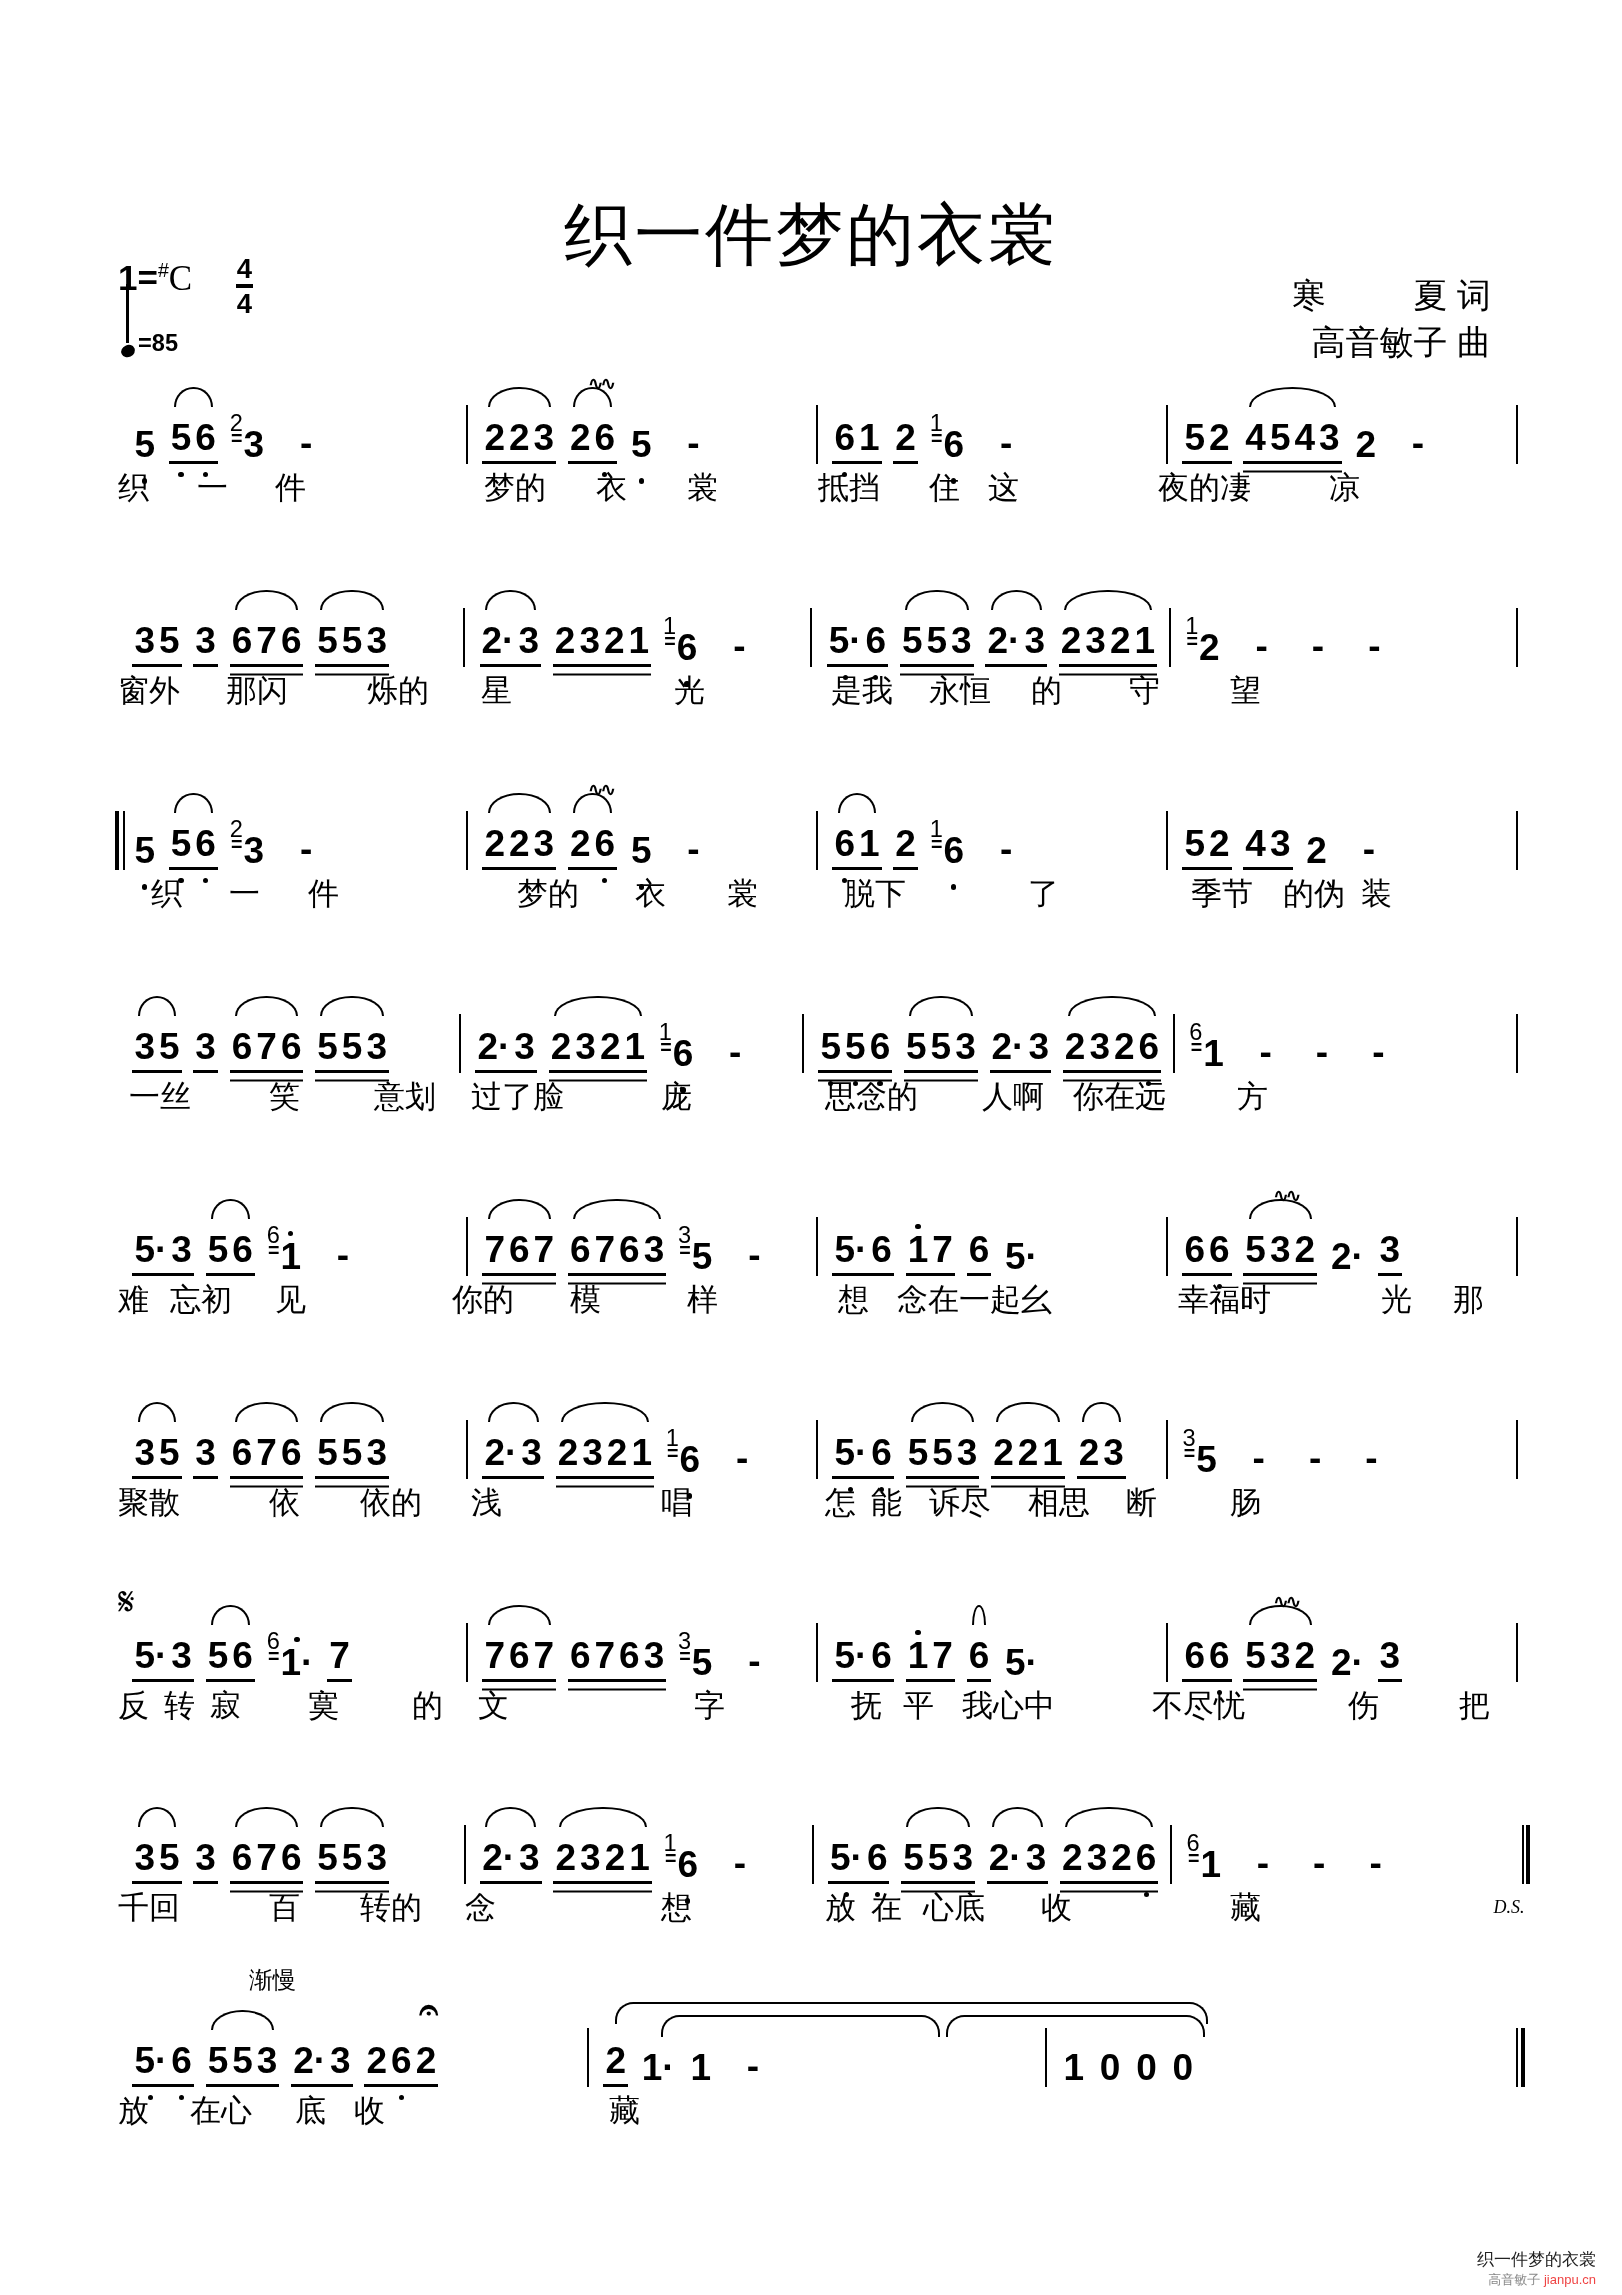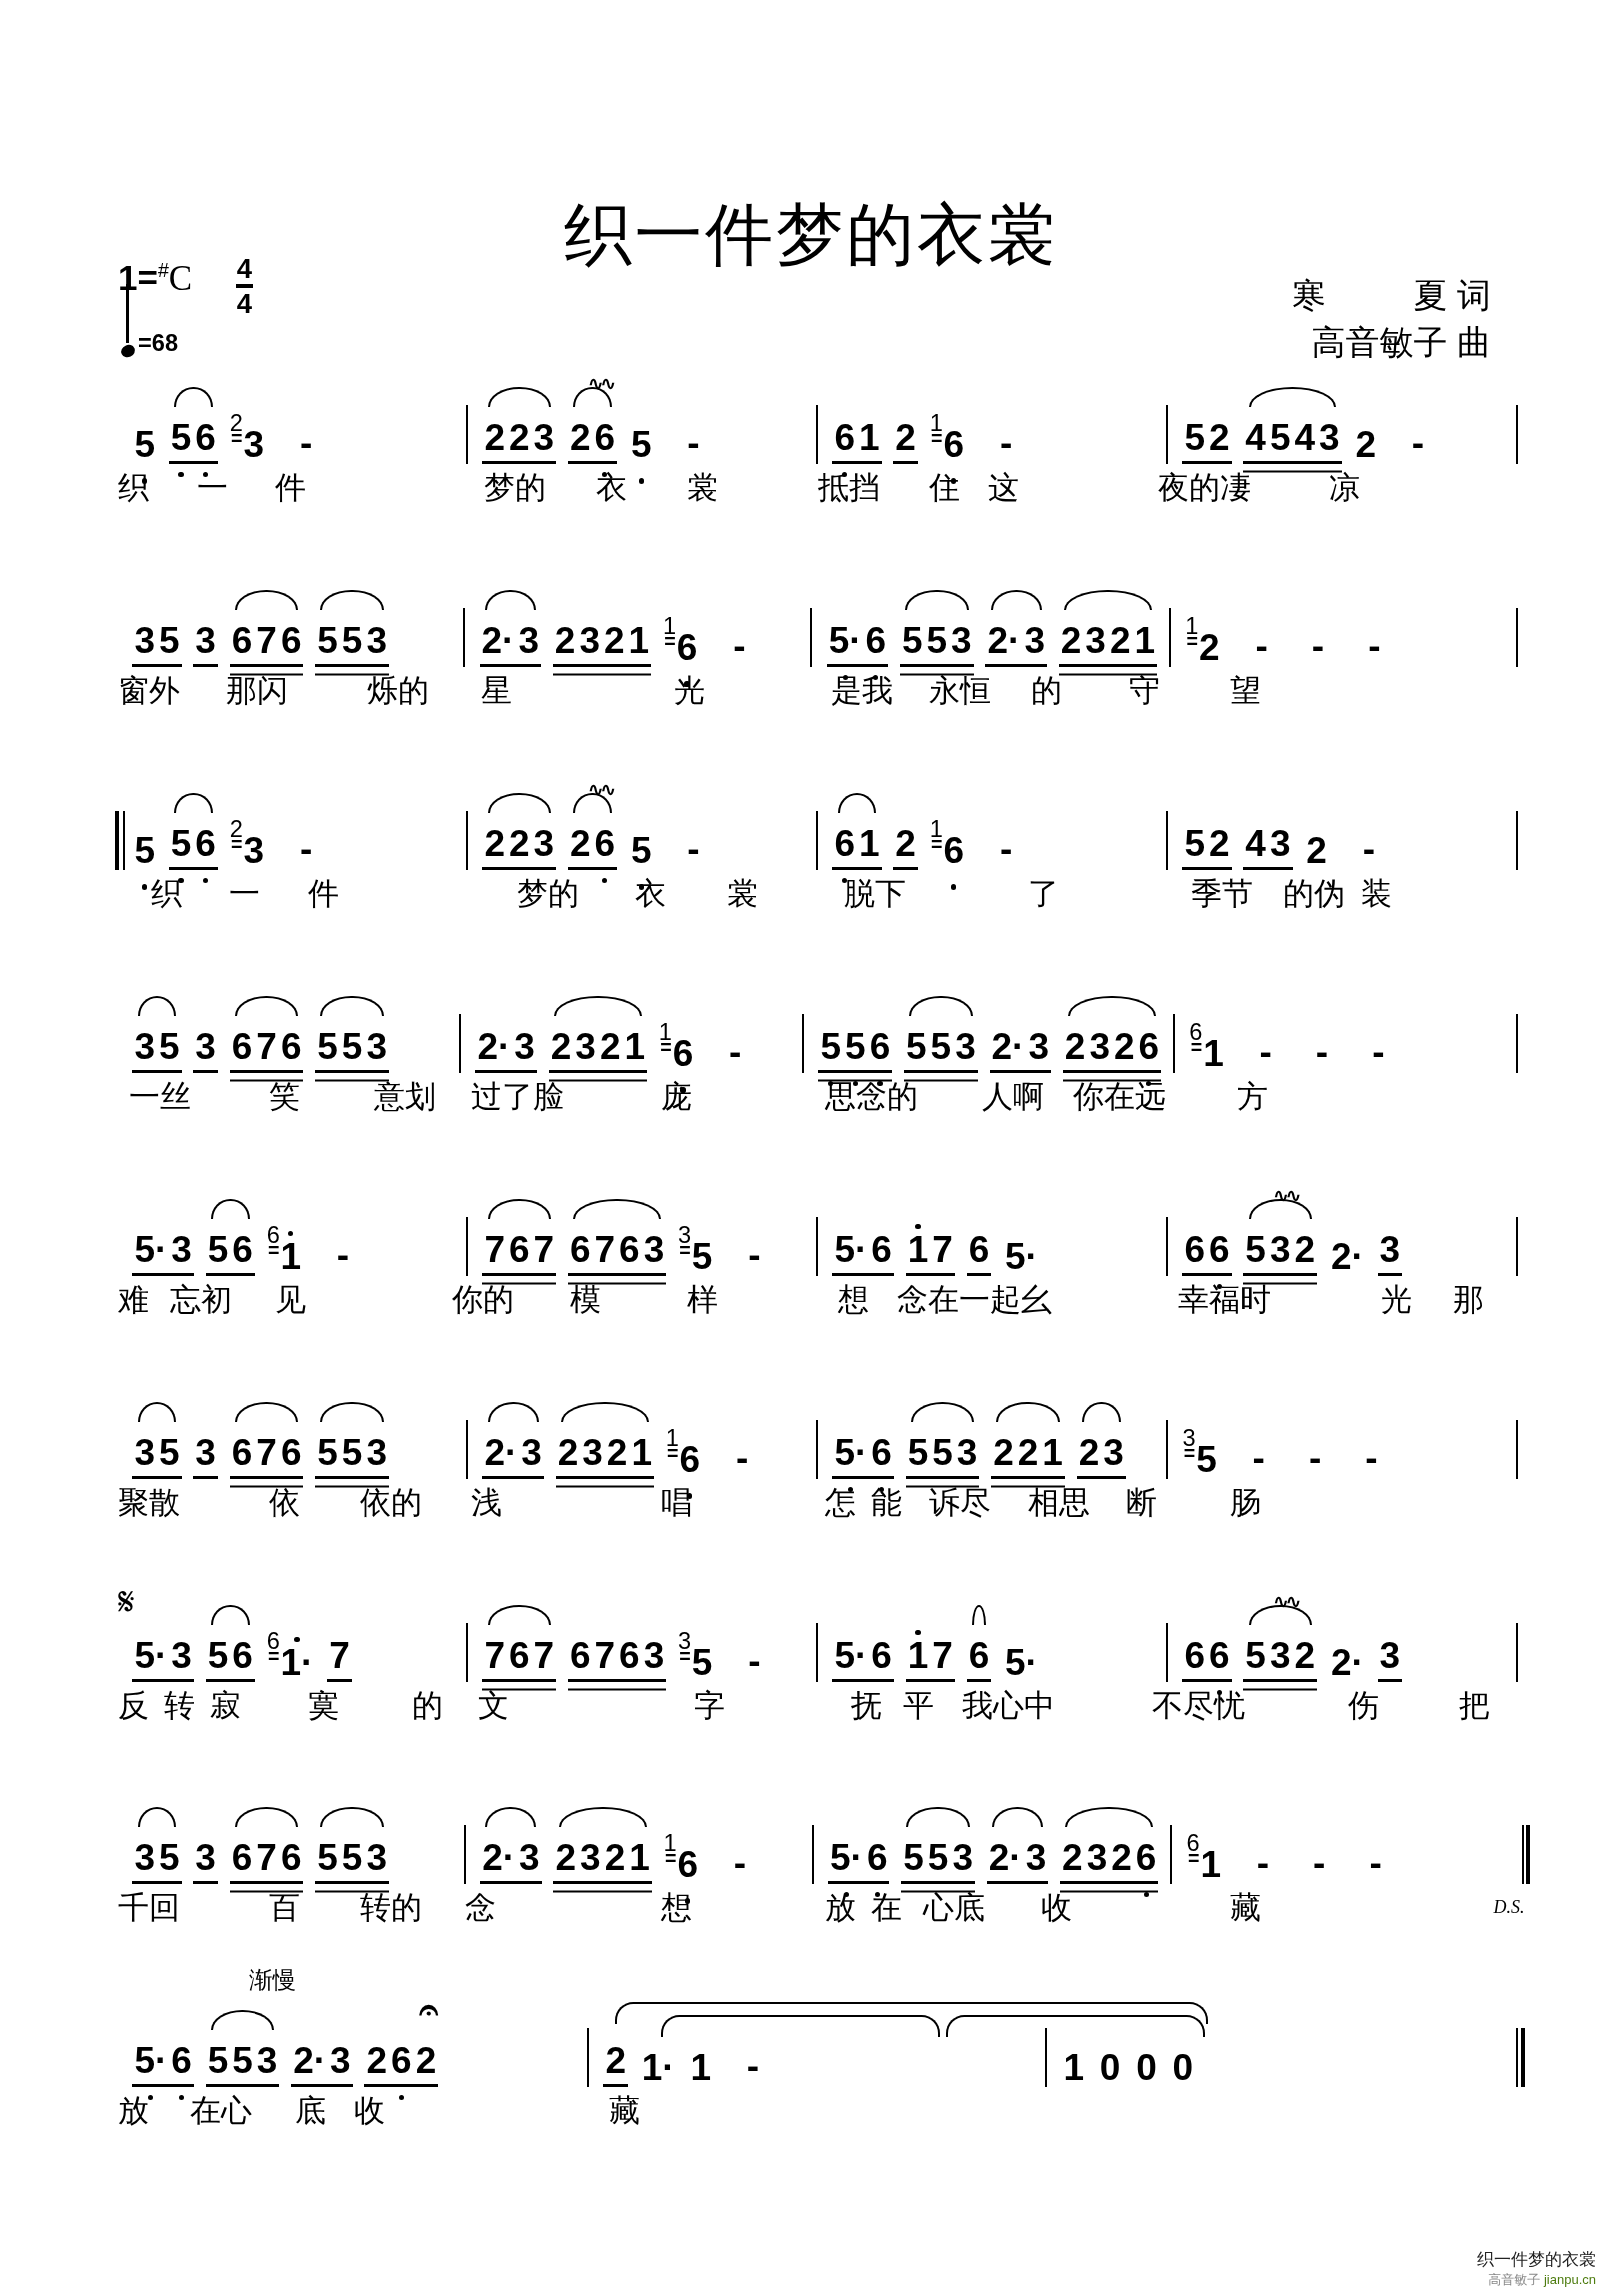--- a/index.html
+++ b/index.html
@@ -44,39 +44,39 @@
   .slur { position: absolute; top: -31px; height: 18.3px; border: 2.6px solid #000; border-bottom: none; border-radius: 50% 50% 0 0 / 100% 100% 0 0; }
   .mordent { position: absolute; top: -54px; font-size: 19.6px; letter-spacing: -3.9px; }
   .segno { position: absolute; left: 0; top: -5.2px; font-size: 39px; font-family: "DejaVu Serif", serif; }
   .ds { position: absolute; right: -6.5px; top: 111px; font-size: 18px; font-style: italic; font-family: "Liberation Serif", serif; }
   .jianman { position: absolute; left: 131px; top: -25px; font-size: 23.6px; }
   .fermata { position: absolute; font-size: 34px; top: -51px; }
   .volta-line { position: absolute; height: 19.6px; border: 2.6px solid #000; border-bottom: none; border-radius: 18.3px 18.3px 0 0; }
 
   .footer { position: absolute; right: 26px; bottom: 6.5px; font-size: 17px; color: #222; text-align: right; }
   .footer .site { color: #888; font-size: 13px; }
-  .footer .site b { color: #4d7c0f; font-weight: normal; }
+  .footer .site b { color: #ef4444; font-weight: normal; }
 </style>
 </head>
 <body>
 
 <div class="title">织一件梦的衣裳</div>
 
 <div class="keysig">
   <span>1=</span><sup>#</sup><span class="c">C</span>
 </div>
 <div class="timesig">
   <span>4</span>
   <span class="bar"></span>
   <span>4</span>
 </div>
 <div class="tempo">
   <span class="stem"></span>
   <span class="head"></span>
-  <span>=68</span>
+  <span>=85</span>
 </div>
 <div class="credits">
   <div><span class="lyr">寒 夏</span> <span>词</span></div>
   <div><span>高音敏子</span> <span>曲</span></div>
 </div>
 
 <div id="score">
     <div class="row" style="top: 366px;">
       <div class="notes">
         <div class="measure bar-right">

